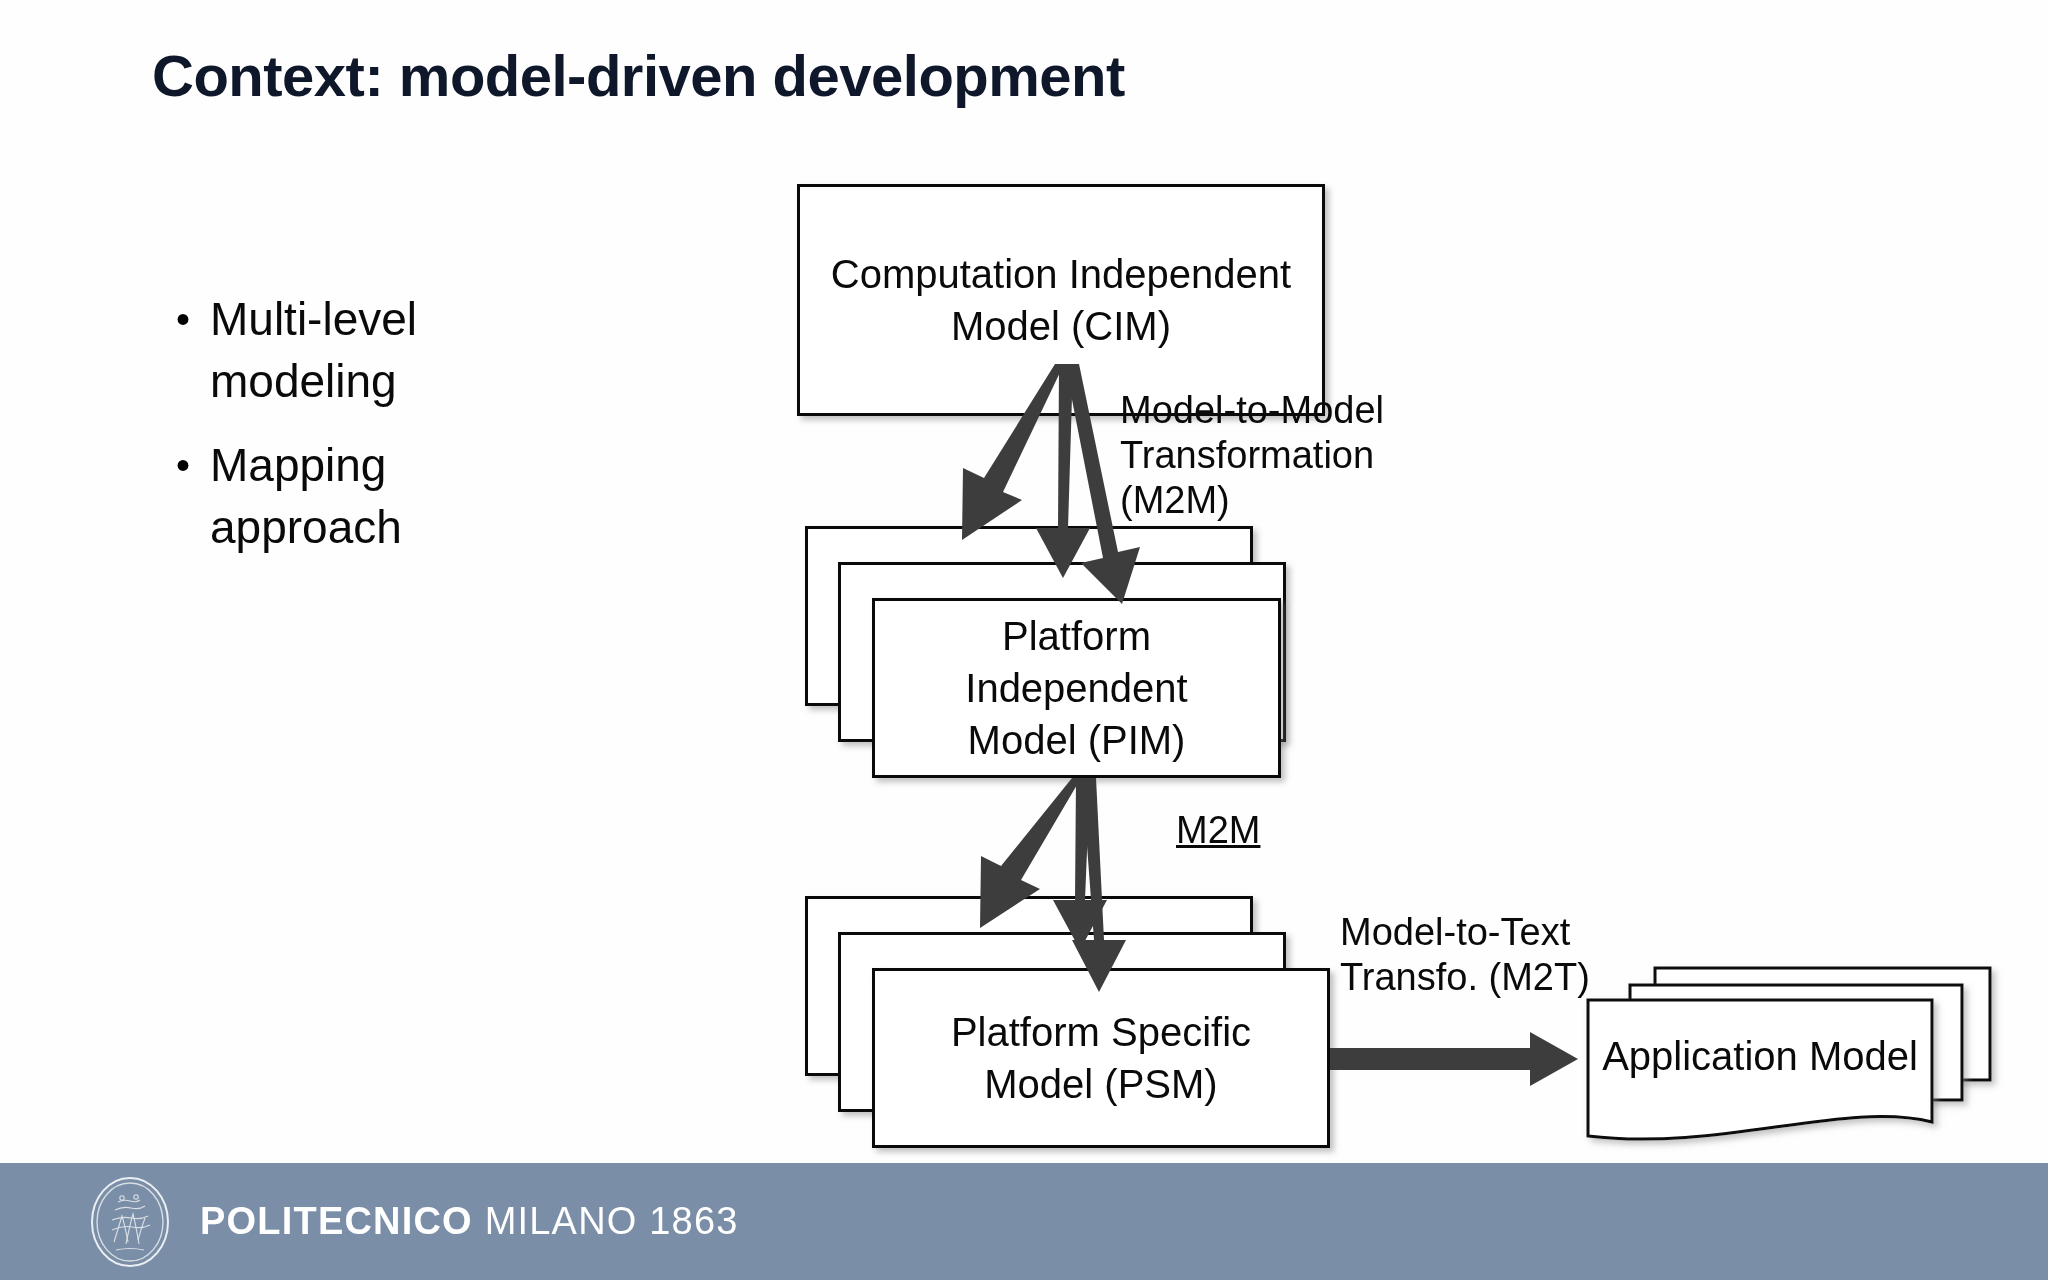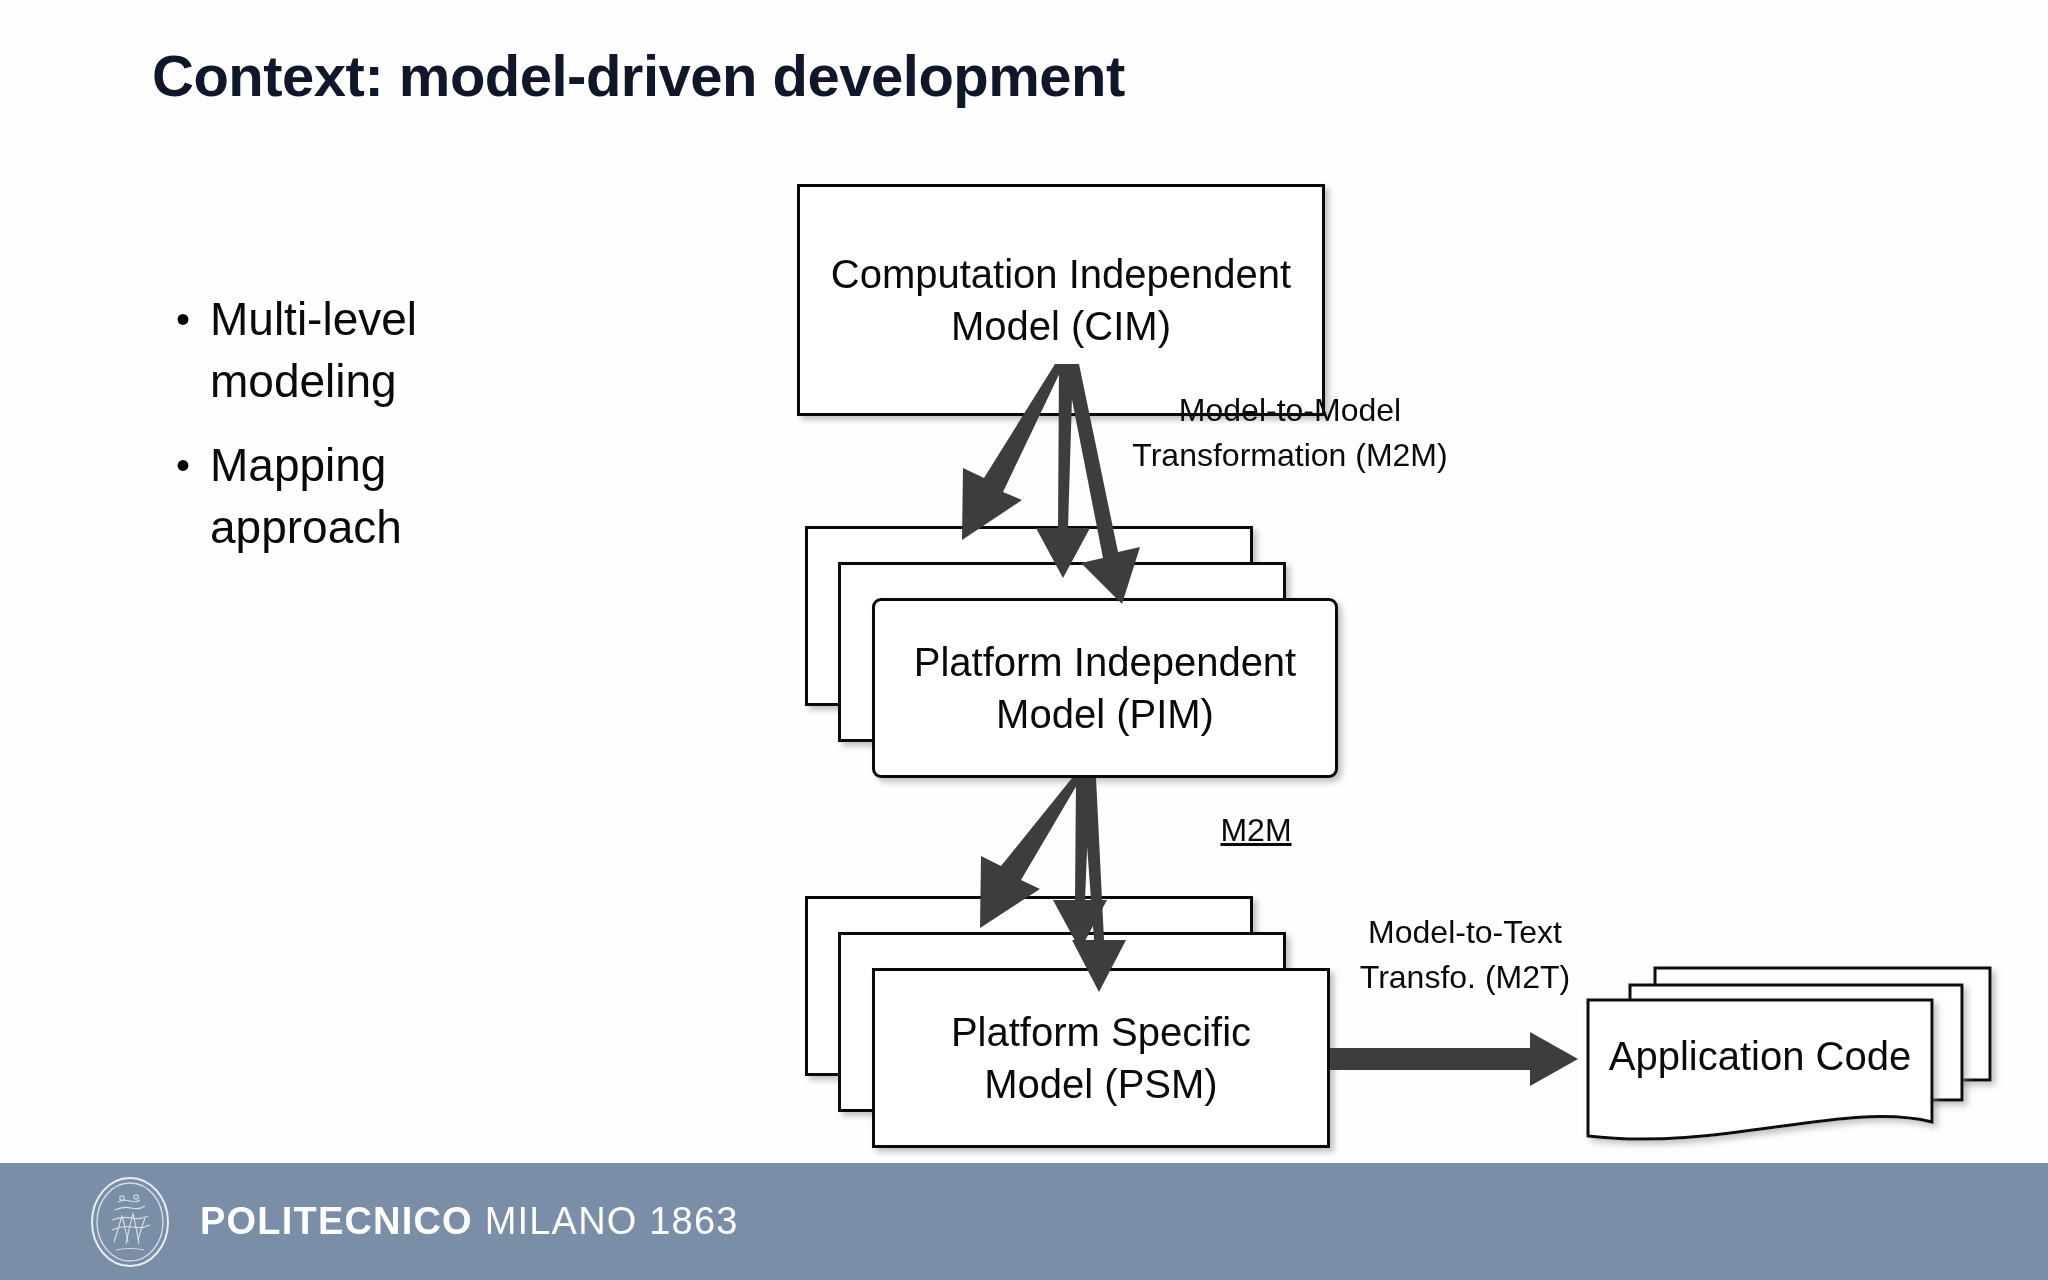--- a/index.html
+++ b/index.html
@@ -86,24 +86,24 @@
     position: absolute;
     background: #ffffff;
     border: 3px solid #0a0a0a;
     box-sizing: border-box;
     box-shadow: 4px 4px 6px rgba(120,120,120,0.45);
   }
 
   
   .edge-label {
     position: absolute;
-    font-size: 32px;
+    font-size: 38px;
     line-height: 45px;
     color: #0a0a0a;
-    text-align: center;
+    text-align: left;
     white-space: pre-line;
   }
 
   .arrow-layer {
     position: absolute;
     left: 0;
     top: 0;
     width: 2048px;
     height: 1163px;
     pointer-events: none;
@@ -157,21 +157,21 @@
 
 <div id="diagram">
 
   <div class="node-box" style="left:797px; top:184px; width:528px; height:232px;">
     <span class="node-label" style="white-space: pre-line;">Computation Independent
 Model (CIM)</span>
   </div>
 
   <div class="stack-ghost" style="left:805px; top:526px; width:448px; height:180px;"></div>
   <div class="stack-ghost" style="left:838px; top:562px; width:448px; height:180px;"></div>
-  <div class="node-box" style="left:872px; top:598px; width:466px; height:180px;border-radius:9px;">
+  <div class="node-box" style="left:872px; top:598px; width:409px; height:180px;">
     <span class="node-label" style="white-space: pre-line;">Platform Independent
 Model (PIM)</span>
   </div>
 
   <div class="stack-ghost" style="left:805px; top:896px; width:448px; height:180px;"></div>
   <div class="stack-ghost" style="left:838px; top:932px; width:448px; height:180px;"></div>
   <div class="node-box" style="left:872px; top:968px; width:458px; height:180px;">
     <span class="node-label" style="white-space: pre-line;">Platform Specific
 Model (PSM)</span>
   </div>
@@ -184,21 +184,21 @@
     </defs>
 
     <path d="M 1655,968 L 1990,968 L 1990,1080 L 1655,1080 Z" fill="#ffffff" stroke="#0a0a0a" stroke-width="3" filter="url(#softshadow)"></path>
 
     <path d="M 1630,985 L 1962,985 L 1962,1100 L 1630,1100 Z" fill="#ffffff" stroke="#0a0a0a" stroke-width="3" filter="url(#softshadow)"></path>
 
     <path d="M 1588,1000 L 1932,1000 L 1932,1122
              C 1845,1100 1720,1152 1588,1136 Z" fill="#ffffff" stroke="#0a0a0a" stroke-width="3" filter="url(#softshadow)"></path>
   </svg>
 
-  <div style="position: absolute; left: 1588px; top: 1030px; width: 344px; text-align: center; font-size: 40px; line-height: 52px; color: rgb(10, 10, 10); white-space: pre-line;">Application Code</div>
+  <div style="position: absolute; left: 1588px; top: 1030px; width: 344px; text-align: center; font-size: 40px; line-height: 52px; color: rgb(10, 10, 10); white-space: pre-line;">Application Model</div>
 
   <svg class="arrow-layer" viewBox="0 0 2048 1163" width="2048" height="1163">
     <g fill="#3d3d3d">
 
       <path d="M 1055,364 L 1064,364 L 1003,492 L 1022,500 L 962,540 L 963,468 L 984,478 Z"></path>
 
       <path d="M 1059,364 L 1073,364 L 1068,528 L 1090,528 L 1063,578 L 1036,528 L 1058,528 Z"></path>
 
       <path d="M 1065,364 L 1079,364 L 1118,552 L 1140,547 L 1122,604 L 1081,563 L 1103,558 Z"></path>
 

